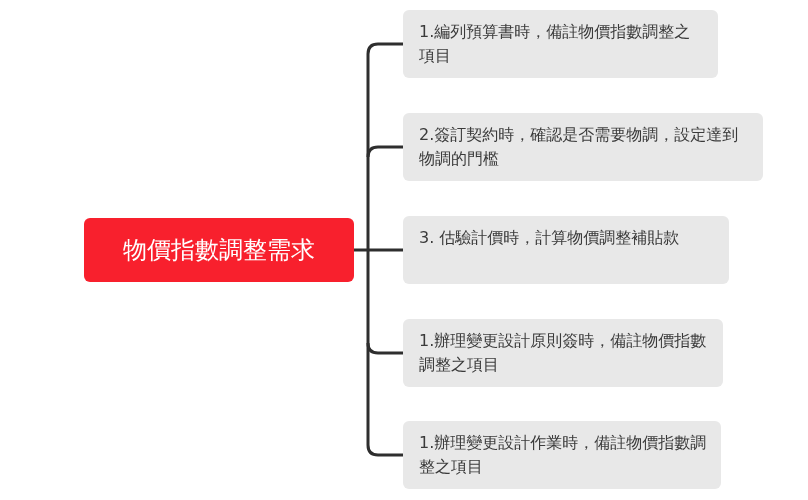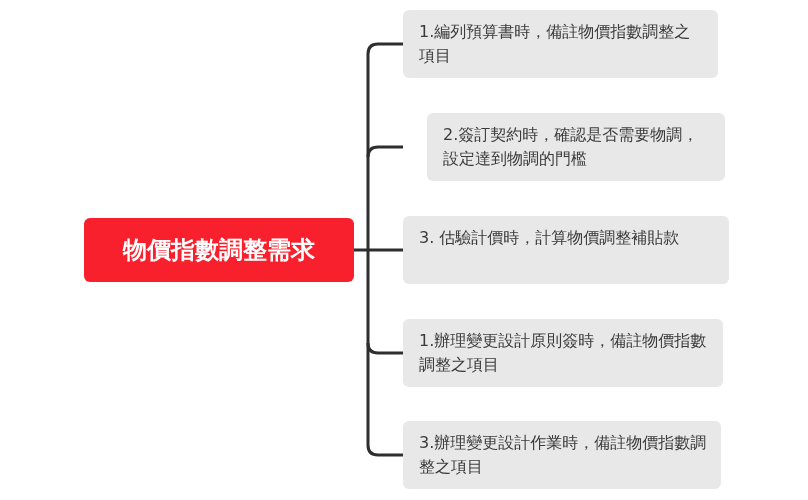--- a/index.html
+++ b/index.html
@@ -1,19 +1,19 @@
 <!DOCTYPE html>
 <html><head>
 <meta charset="utf-8">
 <style>
   html, body { margin:0; padding:0; background:#ffffff; }
   body { width:808px; height:500px; position:relative; overflow:hidden;
          font-family:"DejaVu Sans","Liberation Sans",sans-serif; }
   .root-node { position:absolute; left:84px; top:218px; width:270px; height:64px;
-               background:#f8202d; border-radius:6px; color:#fff; font-weight:bold;
+               background:#f8202d; border-radius:6px; color:#fff; font-weight:normal;
                font-size:24px; display:flex; align-items:center; justify-content:center;
                letter-spacing:0px; }
   .child { position:absolute; left:403px; background:#e8e8e8; border-radius:6px;
            color:#3a3a3a; font-size:16px; line-height:24px; padding:10px 14px 0 16px;
            box-sizing:border-box; }
   svg.conn { position:absolute; left:0; top:0; }
 </style>
 </head>
 <body>
 
@@ -24,24 +24,24 @@
   <path d="M368 343 Q368 353 378 353 H403" stroke="#2e2e2e" stroke-width="3" fill="none"></path>
 </svg>
 
 <div class="root-node">
   <span>物價指數調整需求</span>
 </div>
 
 <div class="child" style="top:10px;width:315px;height:68px;">
   <span>1.編列預算書時，備註物價指數調整之項目</span>
 </div>
-<div class="child" style="top:113px;width:298px;height:68px;margin-left:24px;">
+<div class="child" style="top:113px;width:360px;height:68px;">
   <span>2.簽訂契約時，確認是否需要物調，設定達到物調的門檻</span>
 </div>
 <div class="child" style="top:216px;width:326px;height:68px;">
   <span>3. 估驗計價時，計算物價調整補貼款</span>
 </div>
 <div class="child" style="top:319px;width:320px;height:68px;">
   <span>1.辦理變更設計原則簽時，備註物價指數調整之項目</span>
 </div>
 <div class="child" style="top:421px;width:318px;height:68px;">
-  <span>3.辦理變更設計作業時，備註物價指數調整之項目</span>
+  <span>1.辦理變更設計作業時，備註物價指數調整之項目</span>
 </div>
 
 </body></html>

